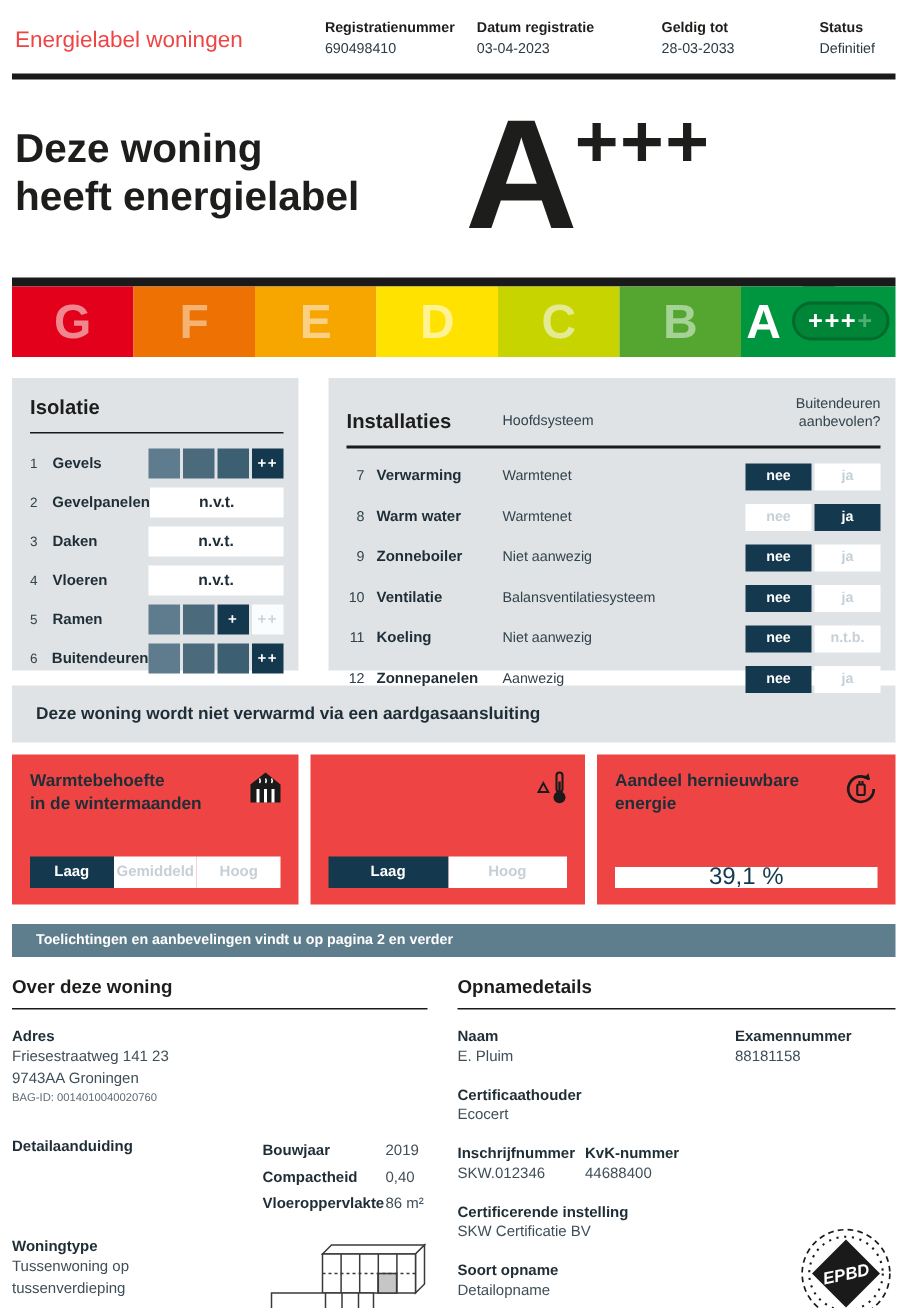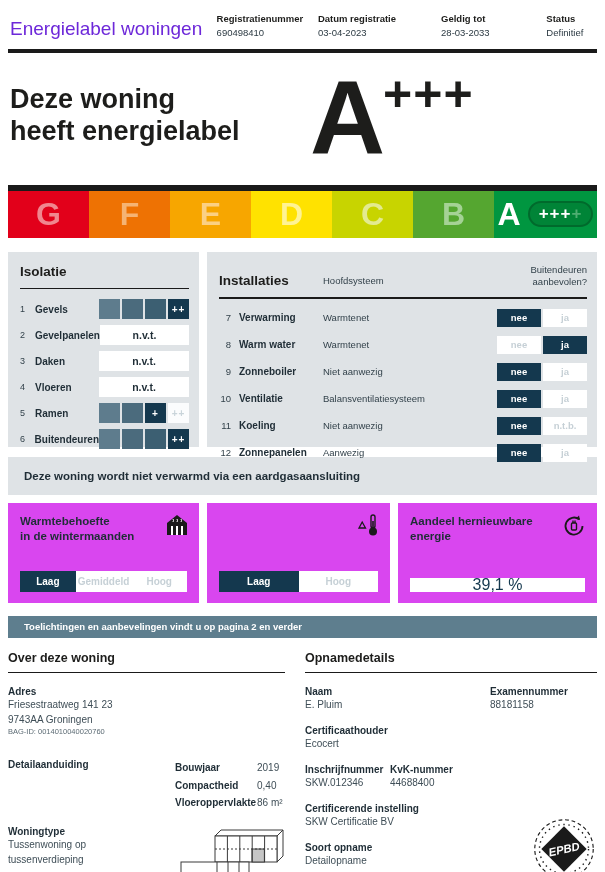--- a/index.html
+++ b/index.html
@@ -6,21 +6,21 @@
   html,body { width:605px; }
   body {
     font-family:"Liberation Sans", sans-serif;
     background:#ffffff; color:#1d1d1b;
     width:605px; height:872px; overflow:hidden; position:relative;
   }
   .content { padding:0 8px; }
 
   
   .hdr { display:flex; align-items:flex-start; padding:12px 2px 8px 2px; }
-  .hdr-title { width:208px; font-size:19px; padding-top:6px; color:#6d28d9; }
+  .hdr-title { width:208px; font-size:15px; padding-top:6px; color:#ef4444; }
   .hdr-field { font-size:9.5px; line-height:1.5; color:#2c3a43; }
   .hdr-field b { display:block; color:#1d1d1b; }
   .f1{width:102px}.f2{width:124px}.f3{width:106px}.f4{width:49px}
   .rule-thick { height:4px; background:#1a1a1a; }
 
   
   .hero { display:flex; align-items:flex-start; padding:22px 2px 12px 2px; height:118px; }
   .hero-title { width:300px; font-size:27px; font-weight:bold; line-height:1.22; padding-top:8px; color:#1d1d1b;}
   .hero-label { display:flex; align-items:flex-start; }
   .hero-a { font-size:104px; font-weight:bold; line-height:0.82; letter-spacing:-2px; }
@@ -43,21 +43,21 @@
   .e{background:#f7a600;color:#fbd083}.e::after{border-left-color:#f7a600}
   .d{background:#ffe200;color:#fff394}.d::after{border-left-color:#ffe200}
   .c{background:#c8d400;color:#e3ea91}.c::after{border-left-color:#c8d400}
   .b{background:#55a630;color:#a5d295}.b::after{border-left-color:#55a630}
   .a{background:#009640;}
   .pill { display:inline-flex; align-items:center; background:#008437; border:2px solid #006a2c;
     border-radius:13px; padding:1px 9px; font-size:17px; letter-spacing:1px; line-height:1.2; }
   .pill .dim { color:#4fae72; }
 
   
-  .panels { display:flex; gap:8px; margin-top:14px; }
+  .panels { display:flex; gap:20px; margin-top:14px; }
   .panel { background:#dfe3e6; padding:12px 10px 12px 12px; }
   .panel-title { font-size:13.5px; font-weight:bold; color:#1d1d1b; }
   .panel-rule { height:1.5px; background:#1a1a1a; margin:9px 0 10px 0; }
   .p-iso { width:191px; height:195px; }
   .p-inst { width:390px; height:195px; }
 
   .iso-row { display:flex; align-items:center; height:20px; margin-bottom:6px; }
   .iso-num { width:10px; font-size:9px; color:#33424b; }
   .iso-label { flex:1; font-size:10px; font-weight:bold; color:#1f2d36; padding-left:5px; }
   .iso-bar { display:flex; gap:2px; width:90px; }
@@ -82,21 +82,21 @@
     font-size:9.5px; font-weight:bold; }
   .tg.on { background:#14384e; color:#ffffff; }
   .tg.off { background:#ffffff; color:#c6d0d6; }
 
   
   .gas { margin-top:10px; background:#dfe3e6; height:38px; display:flex; align-items:center;
     padding-left:16px; font-size:11.5px; font-weight:bold; color:#1f2d36; }
 
   
   .cards { display:flex; gap:8px; margin-top:8px; }
-  .card { background:#d946ef; height:100px; padding:11px 12px; position:relative; }
+  .card { background:#ef4444; height:100px; padding:11px 12px; position:relative; }
   .card.c1{width:191px}.card.c2{width:183px}.card.c3{width:199px}
   .card-title { font-size:11.5px; font-weight:bold; line-height:1.35; color:#1f2d36; }
   .card-icon { position:absolute; top:10px; right:10px; }
   .card-opts { position:absolute; left:12px; right:12px; bottom:11px; display:flex; }
   .opt { flex:1; height:21px; display:flex; align-items:center; justify-content:center;
     font-size:10px; font-weight:bold; }
   .opt.on { background:#14384e; color:#ffffff; }
   .opt.off { background:#ffffff; color:#c6d0d6; }
   .card-value { position:absolute; left:12px; right:12px; bottom:11px; height:14px; background:#ffffff;
     display:flex; align-items:center; justify-content:center; font-size:16px; font-weight:normal; color:#14384e; }

